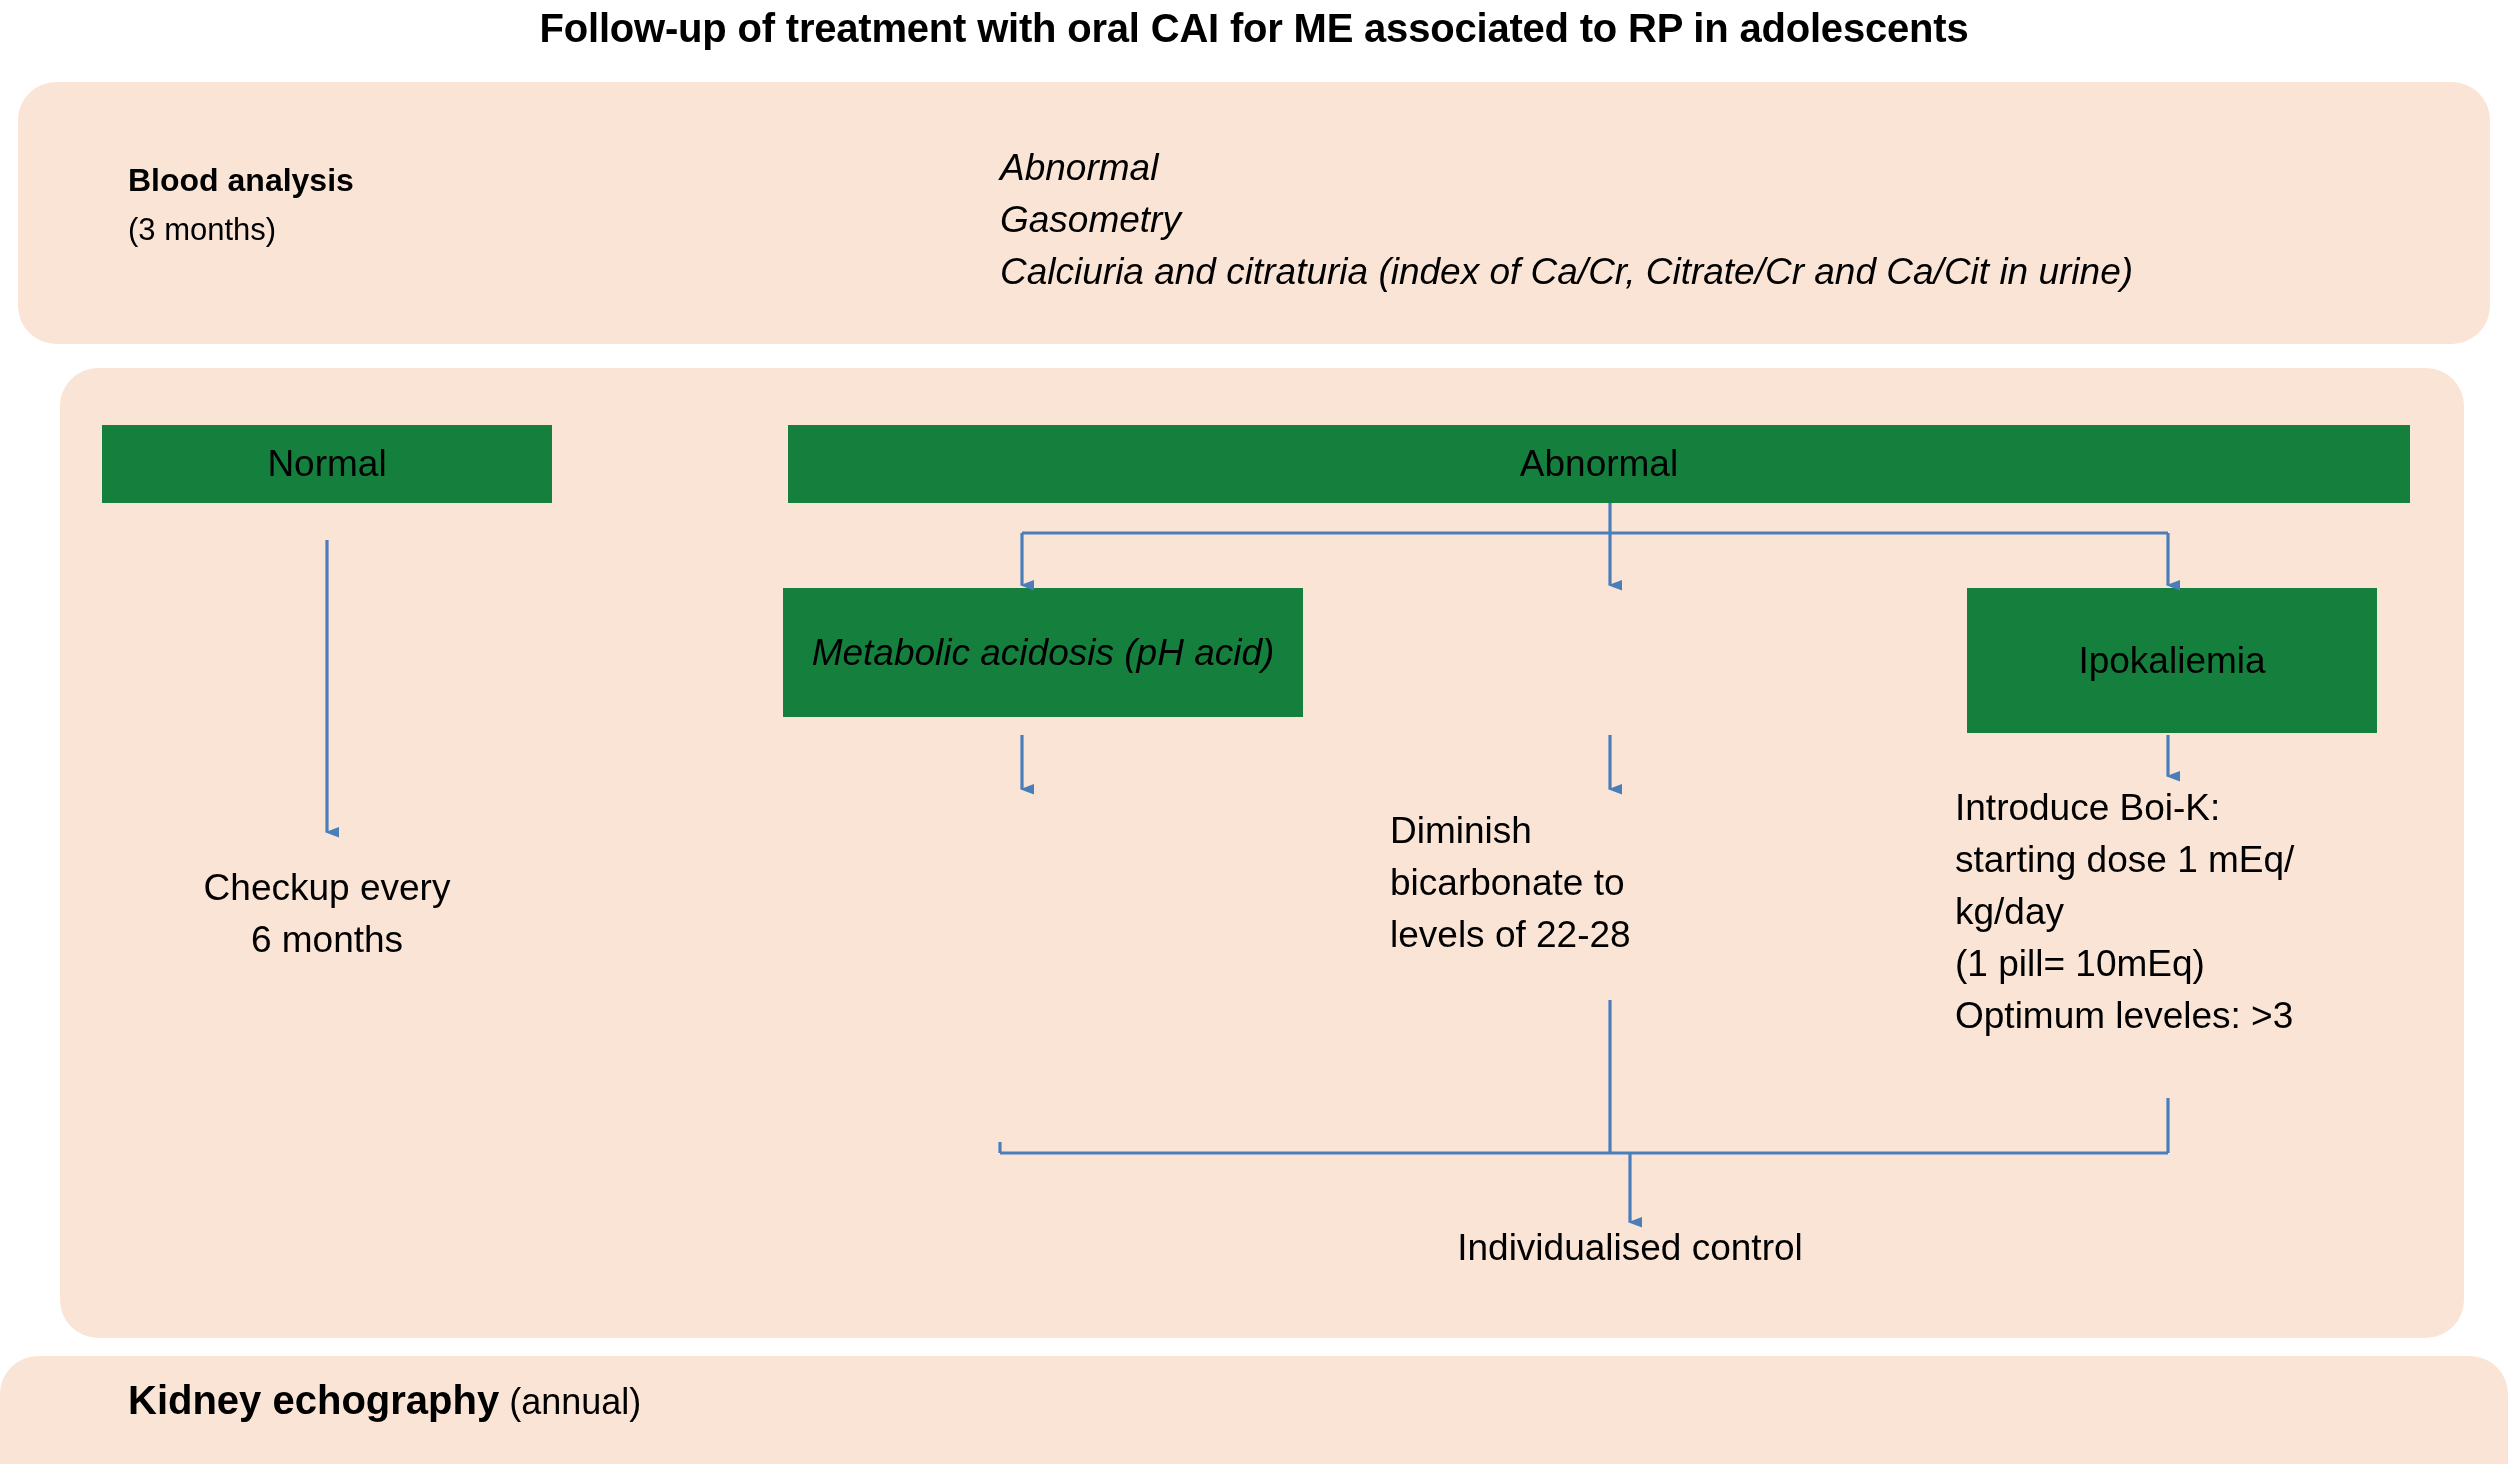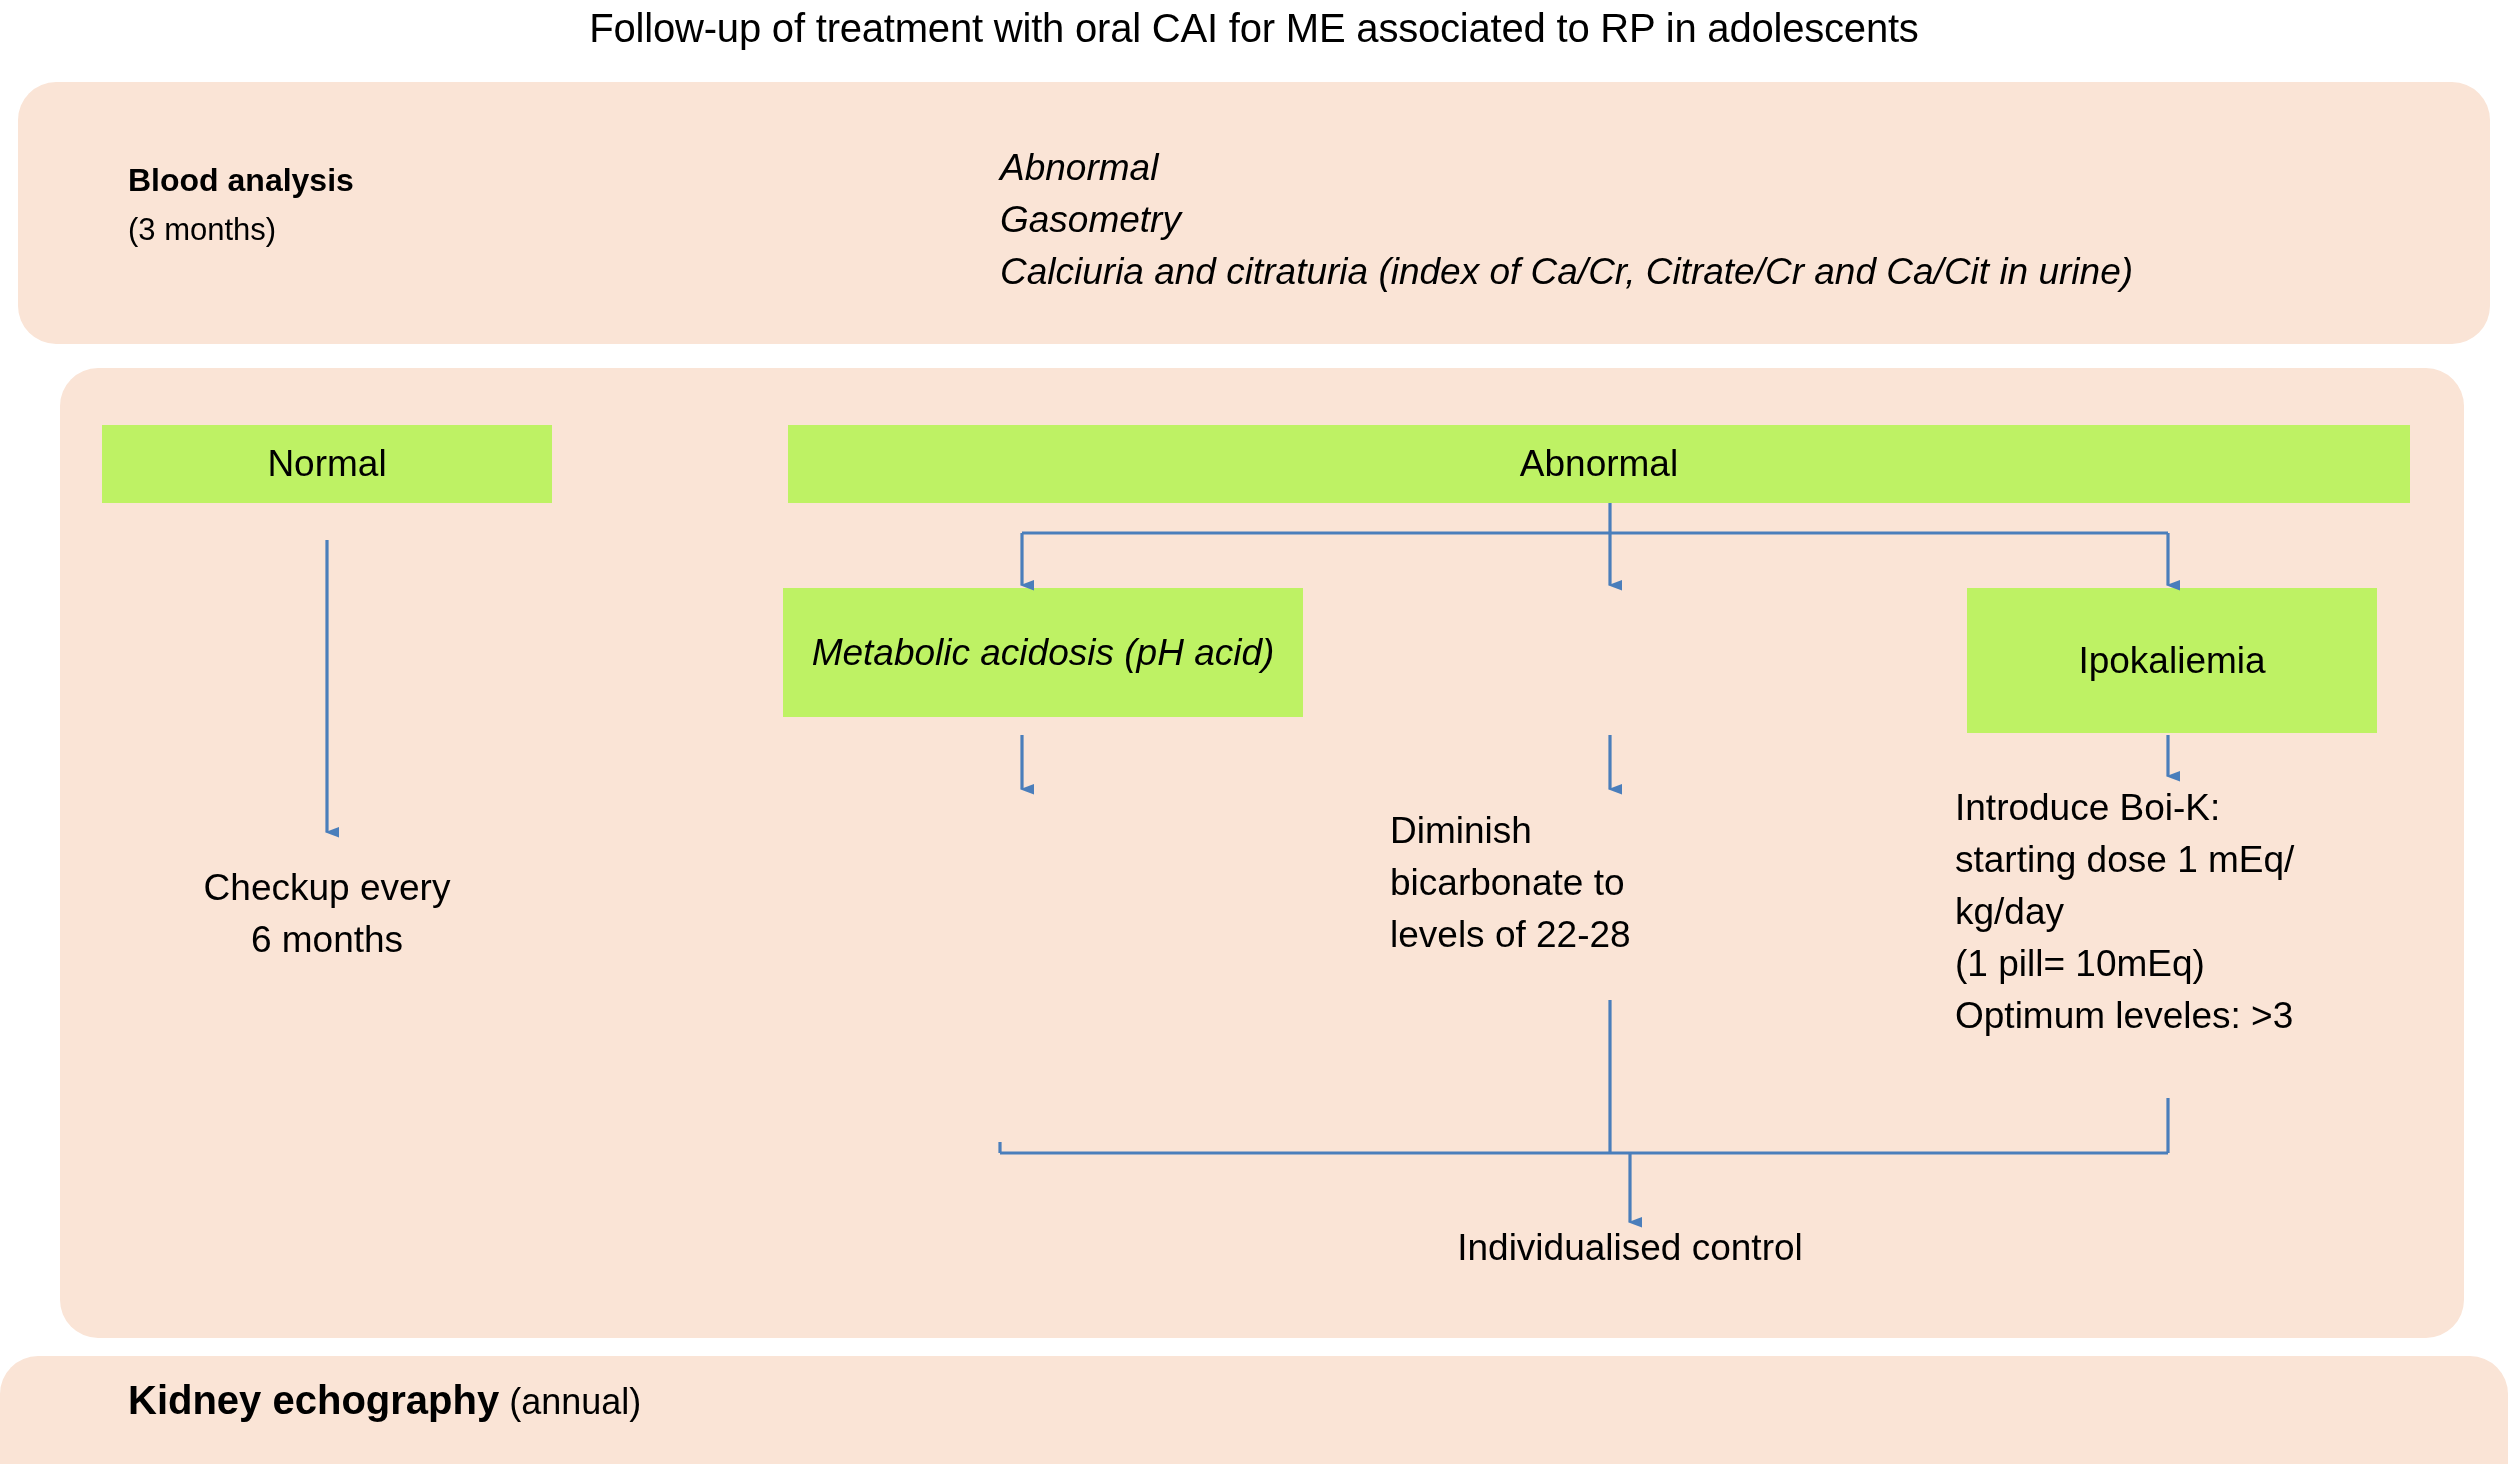--- a/index.html
+++ b/index.html
@@ -25,21 +25,21 @@
   }
 
   
   #title {
     position: absolute;
     left: 0;
     top: 6px;
     width: 2508px;
     text-align: center;
     font-size: 40px;
-    font-weight: normal;
+    font-weight: bold;
     letter-spacing: -0.2px;
     white-space: nowrap;
   }
 
   
   .panel {
     position: absolute;
     background: #FAE4D6;
     border-radius: 38px;
   }
@@ -66,21 +66,21 @@
     top: 142px;
     font-size: 37px;
     font-style: italic;
     line-height: 52px;
     white-space: nowrap;
   }
 
   
   .fbox {
     position: absolute;
-    background: #bef264;
+    background: #15803d;
     display: flex;
     align-items: center;
     justify-content: center;
     text-align: right;
     font-size: 37px;
     line-height: 46px;
   }
   #box-normal   { left: 102px;  top: 425px; width: 450px;  height: 78px; }
   #box-abnormal { left: 788px;  top: 425px; width: 1622px; height: 78px; }
   #box-acidosis-acid     { left: 783px;  top: 588px; width: 520px; height: 129px; font-style: italic; }

